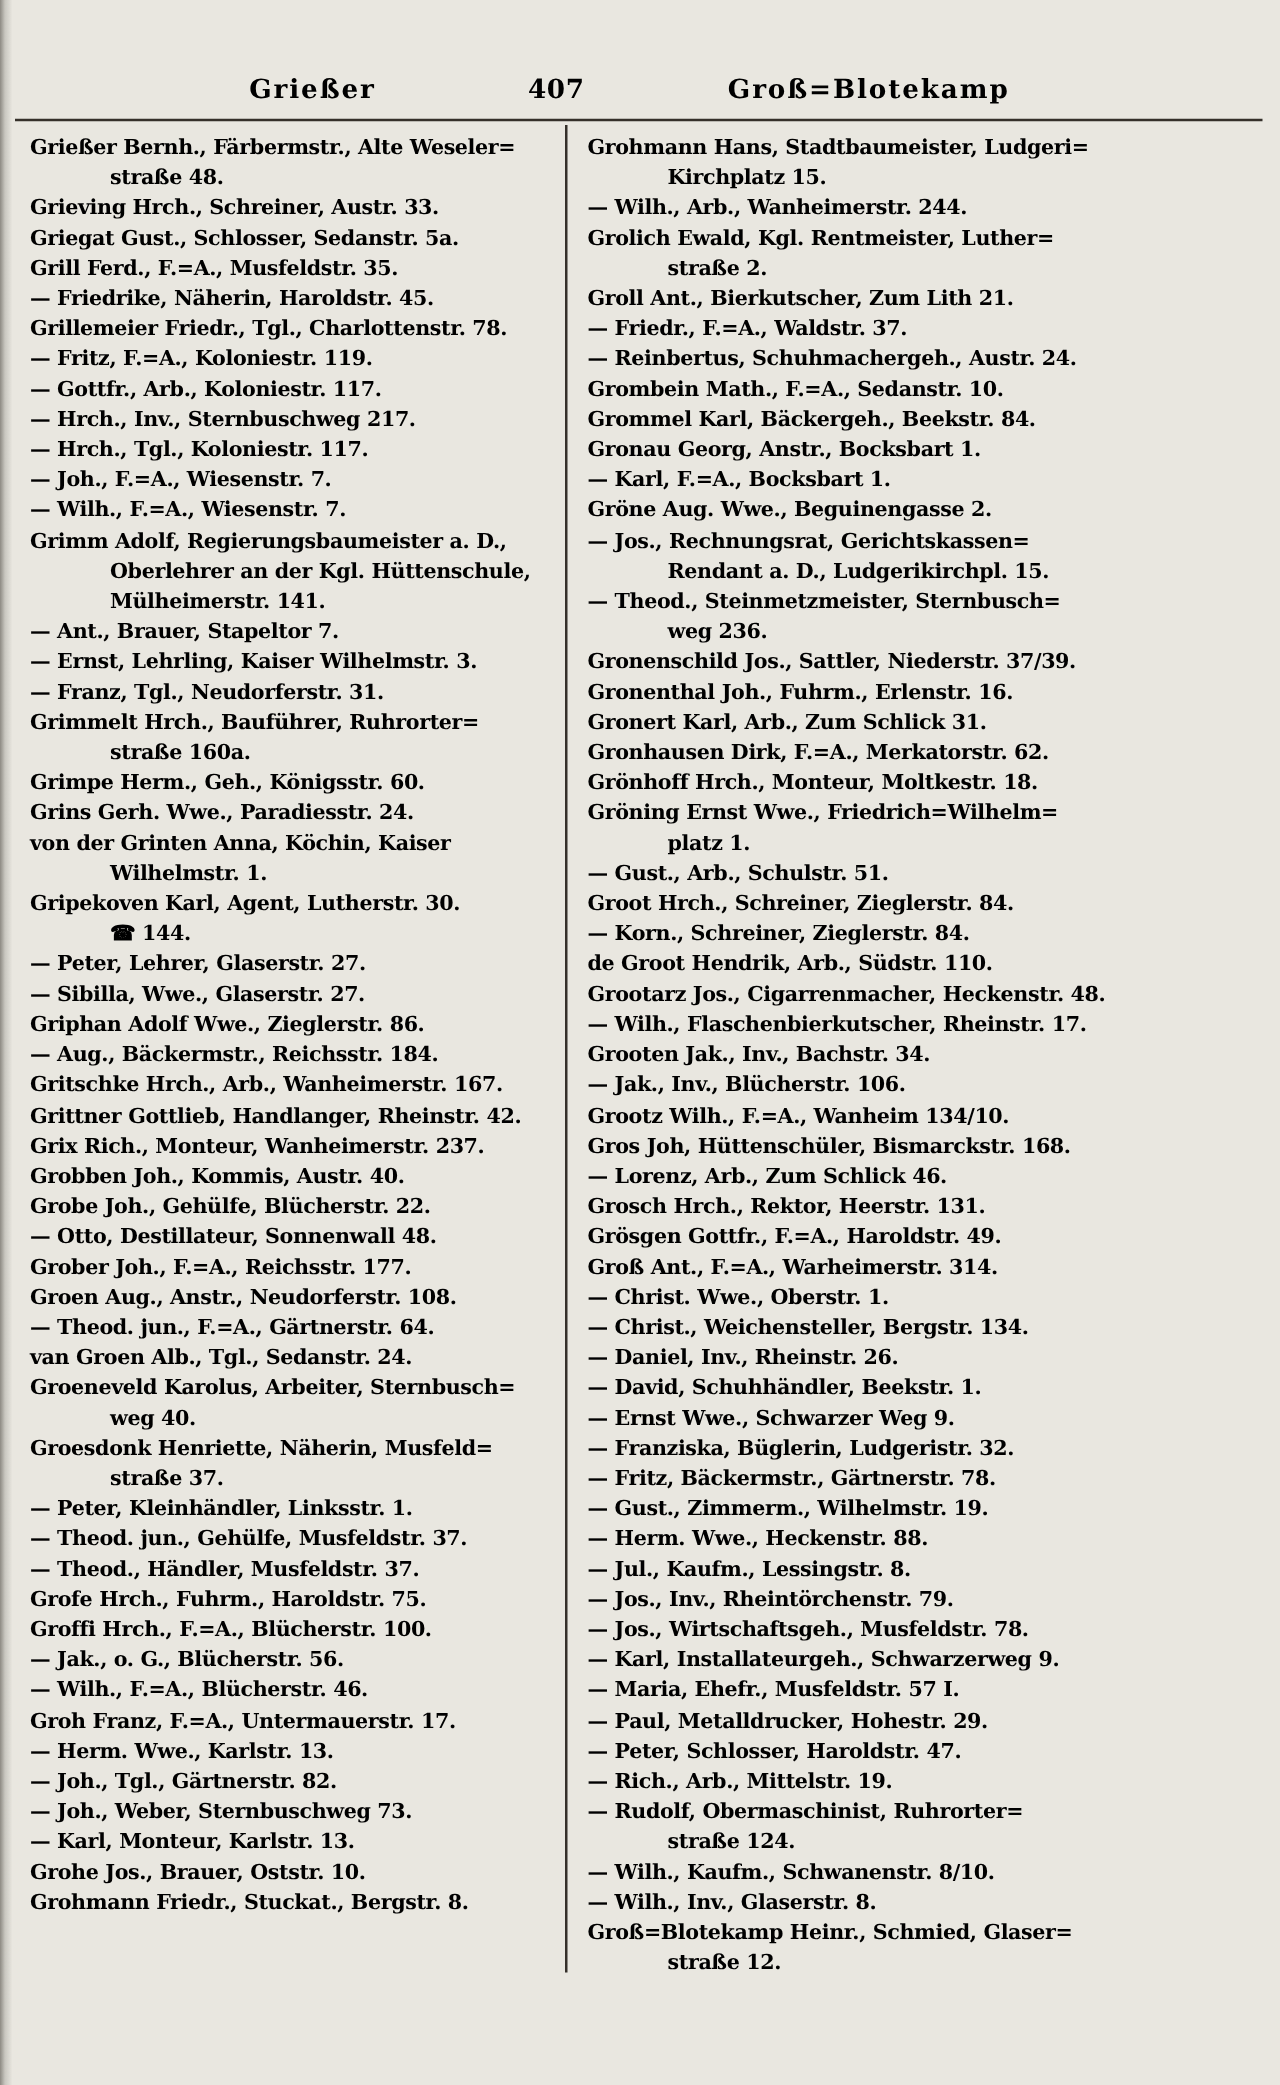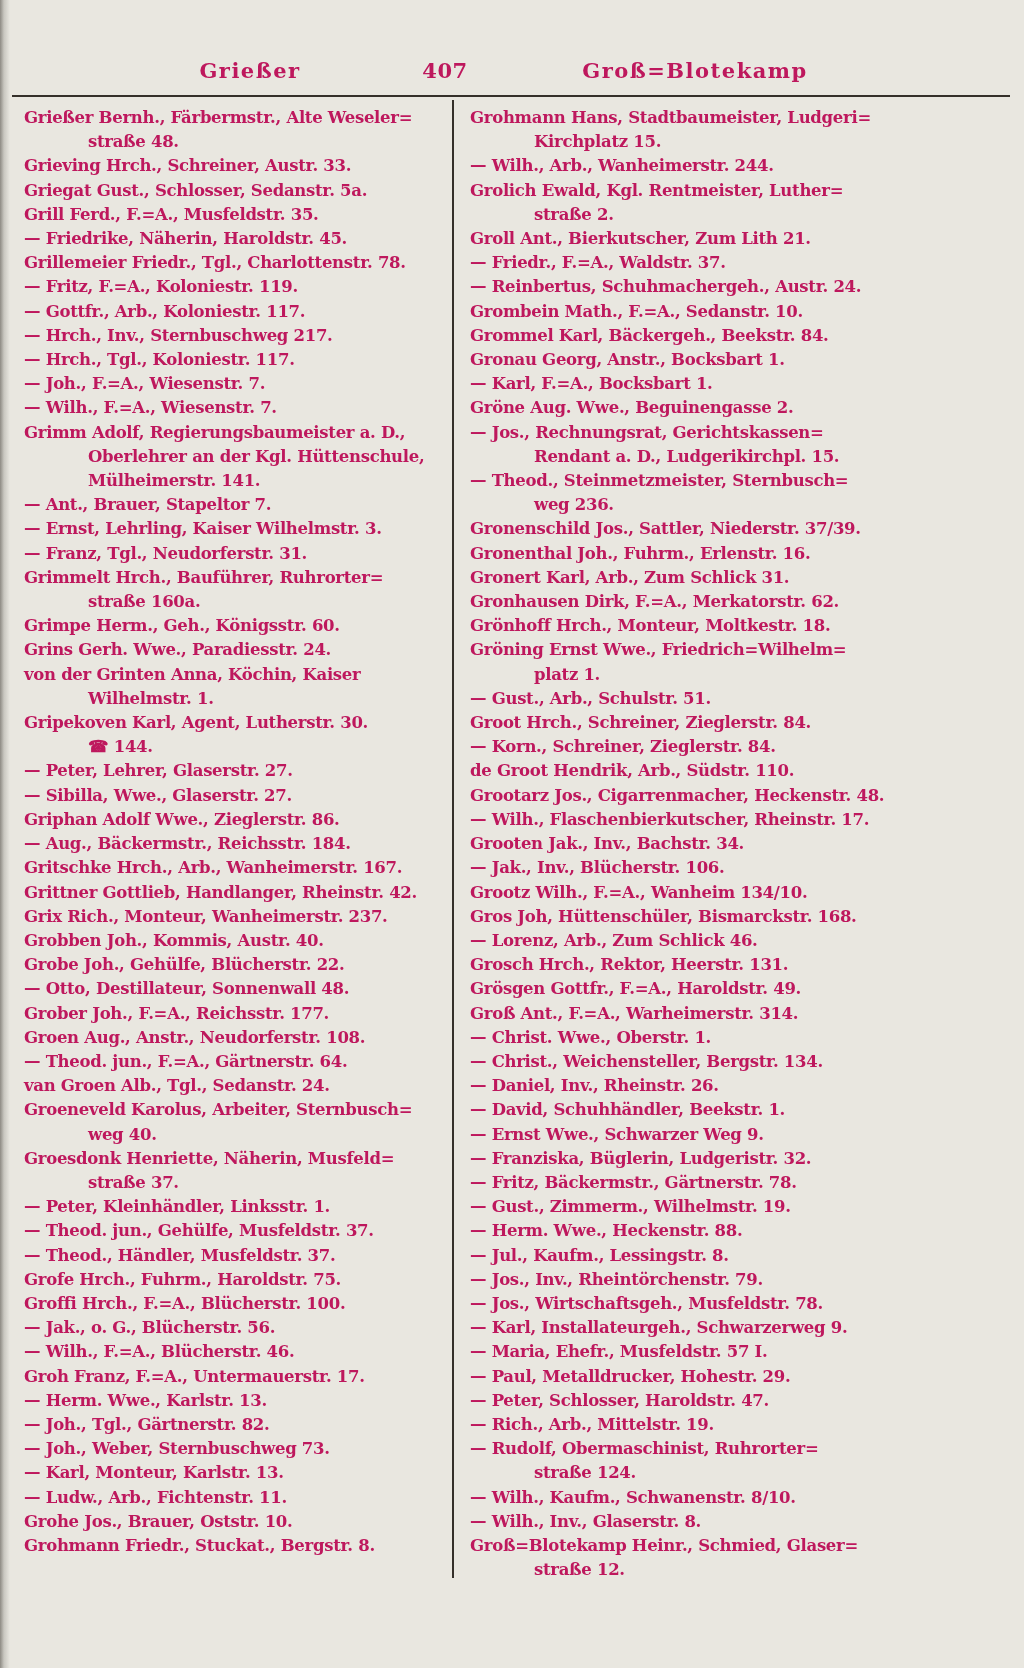--- a/index.html
+++ b/index.html
@@ -2,21 +2,21 @@
 <html><head>
 <meta charset="utf-8">
 <style>
   html,body{margin:0;padding:0;}
   .page{
     position:relative;
     width:1024px;height:1668px;
     background:#e9e7e0;
     font-family:"DejaVu Serif", serif;
     font-weight:700;
-    color:#be185d;
+    color:#000000;
     overflow:hidden;
   }
   .edge-shadow{
     position:absolute;left:0;top:0;bottom:0;width:10px;
     background:linear-gradient(to right,#8d8a83 0px,#c9c7c0 4px,#e9e7e0 10px);
   }
   .header-title{
     position:absolute;top:58px;
     font-size:21px;letter-spacing:1.5px;
     text-align:center;
@@ -114,21 +114,20 @@
       <p class="entry">— Theod., Händler, Musfeldstr. 37.</p>
       <p class="entry">Grofe Hrch., Fuhrm., Haroldstr. 75.</p>
       <p class="entry">Groffi Hrch., F.=A., Blücherstr. 100.</p>
       <p class="entry">— Jak., o. G., Blücherstr. 56.</p>
       <p class="entry">— Wilh., F.=A., Blücherstr. 46.</p>
       <p class="entry">Groh Franz, F.=A., Untermauerstr. 17.</p>
       <p class="entry">— Herm. Wwe., Karlstr. 13.</p>
       <p class="entry">— Joh., Tgl., Gärtnerstr. 82.</p>
       <p class="entry">— Joh., Weber, Sternbuschweg 73.</p>
       <p class="entry">— Karl, Monteur, Karlstr. 13.</p>
-      <p class="entry">— Ludw., Arb., Fichtenstr. 11.</p>
       <p class="entry">Grohe Jos., Brauer, Oststr. 10.</p>
       <p class="entry">Grohmann Friedr., Stuckat., Bergstr. 8.</p>
     </div>
 
   <div class="column col-right">
       <p class="entry">Grohmann Hans, Stadtbaumeister, Ludgeri=
 Kirchplatz 15.</p>
       <p class="entry">— Wilh., Arb., Wanheimerstr. 244.</p>
       <p class="entry">Grolich Ewald, Kgl. Rentmeister, Luther=
 straße 2.</p>

